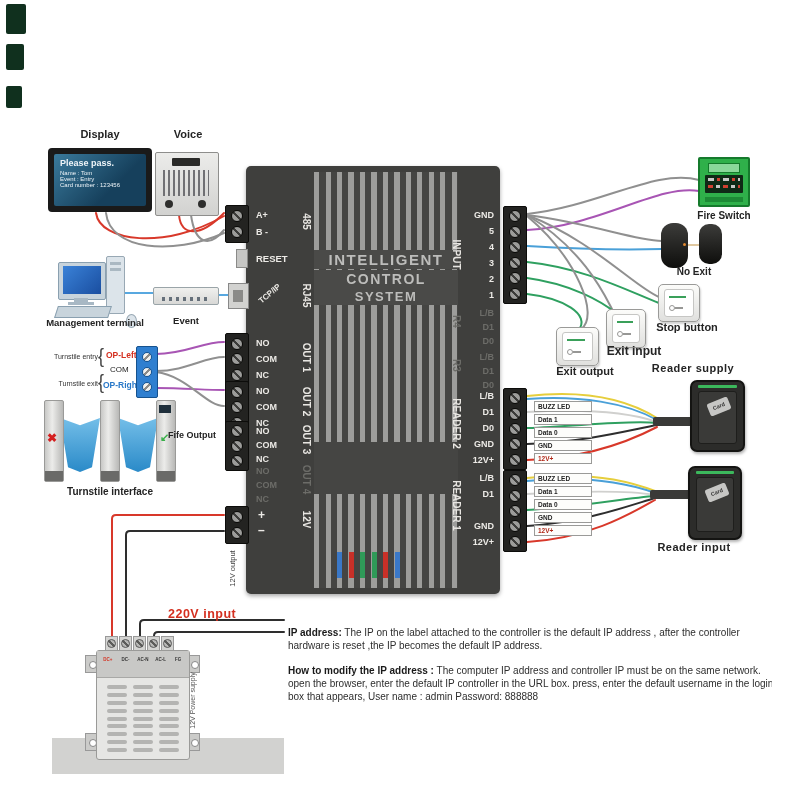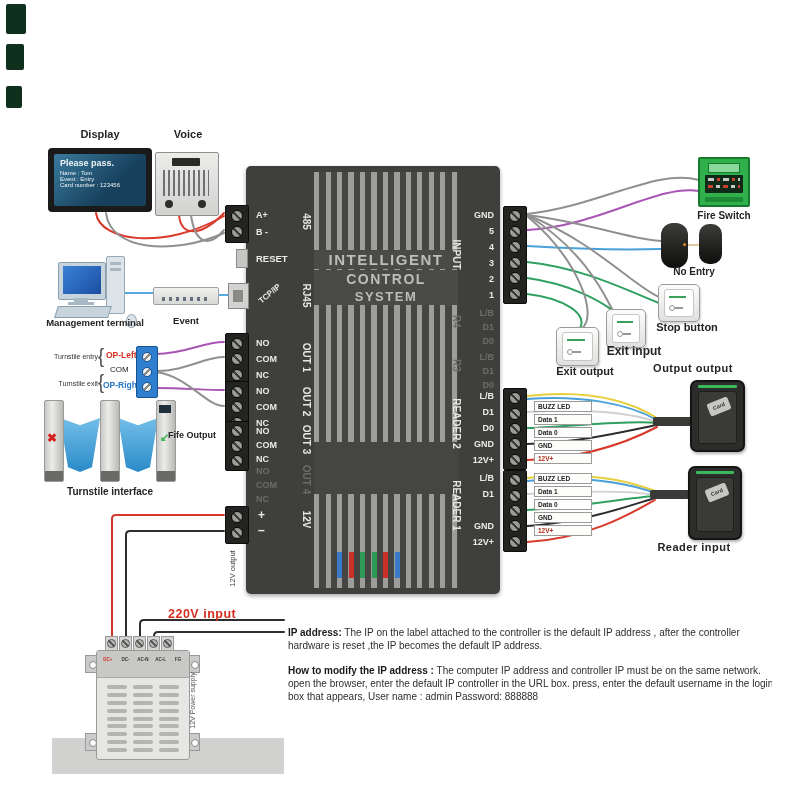--- a/index.html
+++ b/index.html
@@ -380,21 +380,21 @@
   </div>
   <div class="abs" style="left:5px;top:38px;width:38px;height:5px;background:#1d8a35"></div>
 </div>
 <div class="devlabel" style="left:686px;top:210px;width:76px;font-size:10px">Fire Switch</div>
 
 <div class="abs" style="left:661px;top:223px;width:27px;height:45px;background:linear-gradient(180deg,#3c3c3a,#0e0e0c);border-radius:12px;z-index:2">
   <div class="abs" style="right:2px;top:20px;width:3px;height:3px;border-radius:50%;background:#e08830"></div>
 </div>
 <div class="abs" style="left:688px;top:244px;width:12px;height:1.5px;background:#e0c8a0;z-index:2"></div>
 <div class="abs" style="left:699px;top:224px;width:23px;height:40px;background:linear-gradient(180deg,#3c3c3a,#0e0e0c);border-radius:10px;z-index:2"></div>
-<div class="devlabel" style="left:662px;top:266px;width:64px;font-size:10px">No Entry</div>
+<div class="devlabel" style="left:662px;top:266px;width:64px;font-size:10px">No Exit</div>
 
 <div class="btn" style="left:658px;top:284px;width:40px;height:36px">
   <div class="inner">
         <div class="gline"></div>
         <div class="keyring"></div>
         <div class="keystem"></div>
       </div>
 </div>
 <div class="devlabel" style="left:644px;top:321px;width:86px;font-size:11px">Stop button</div>
 
@@ -409,21 +409,21 @@
 
 <div class="btn" style="left:556px;top:327px;width:41px;height:37px">
   <div class="inner">
         <div class="gline"></div>
         <div class="keyring"></div>
         <div class="keystem"></div>
       </div>
 </div>
 <div class="devlabel" style="left:541px;top:365px;width:88px;font-size:11px">Exit output</div>
 
-<div class="devlabel" style="left:636px;top:362px;width:114px;font-size:11px;letter-spacing:.5px">Output  output</div>
+<div class="devlabel" style="left:636px;top:362px;width:114px;font-size:11px;letter-spacing:.5px">Reader  supply</div>
 <div class="cable" style="left:653px;top:417px;width:40px"></div>
 <div class="reader" style="left:690px;top:380px;width:51px;height:68px">
   <div class="led"></div>
   <div class="panel">
         <div class="cardchip">Card</div>
       </div>
 </div>
 <div class="cable" style="left:650px;top:490px;width:40px"></div>
 <div class="reader" style="left:688px;top:466px;width:50px;height:70px">
   <div class="led"></div>

